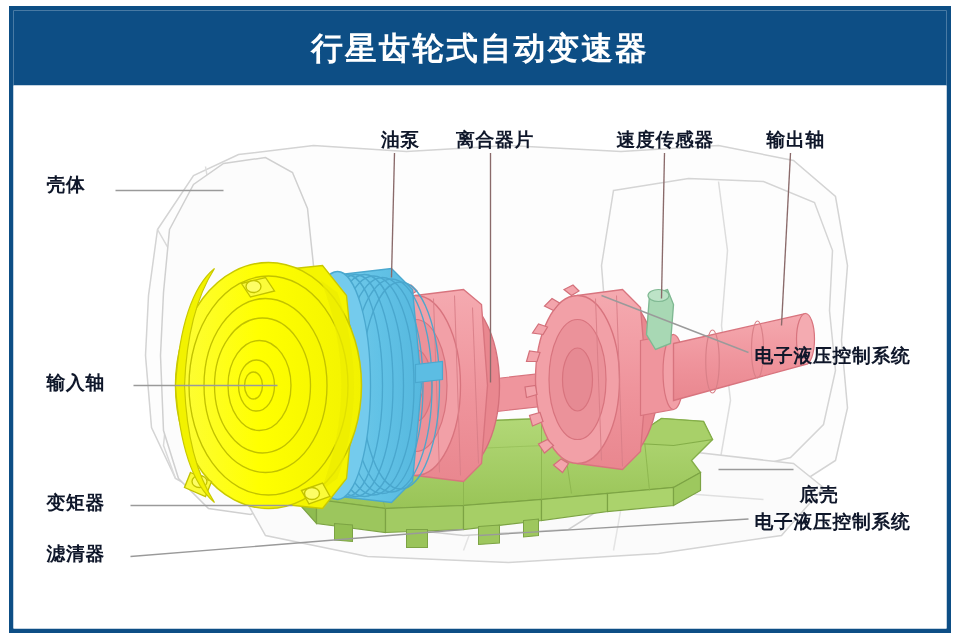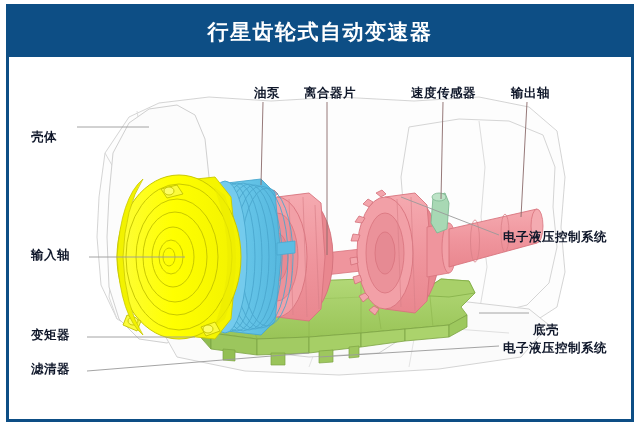--- a/index.html
+++ b/index.html
@@ -312,21 +312,21 @@
         <line x1="80" y1="200" x2="176" y2="200"></line>
         <line x1="78" y1="280" x2="186" y2="280"></line>
         <line x1="78" y1="314" x2="300" y2="296"></line>
 
         <line x1="490" y1="178" x2="392" y2="140"></line>
         <line x1="520" y1="256" x2="470" y2="256"></line>
         <line x1="490" y1="289" x2="310" y2="300"></line>
       </g>
     </svg>
 
-    <div class="callout" style="left:22px; top:72px;">
+    <div class="callout" style="left:22px; top:58px;">
       <span>壳体</span>
     </div>
 
     <div class="callout" style="left:22px; top:190px;">
       <span>输入轴</span>
     </div>
 
     <div class="callout" style="left:22px; top:270px;text-align:right;">
       <span>变矩器</span>
     </div>

